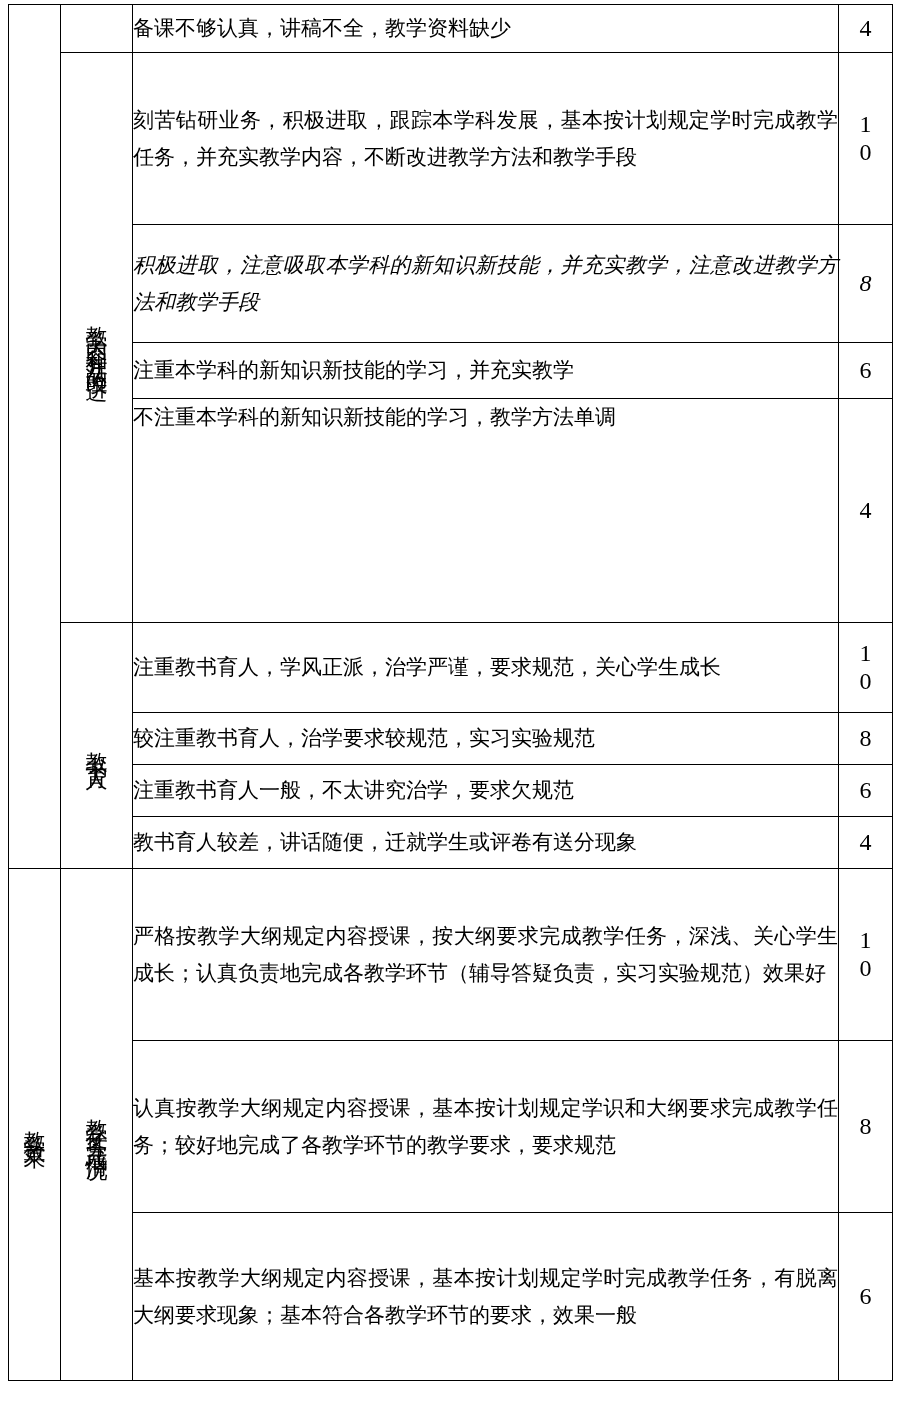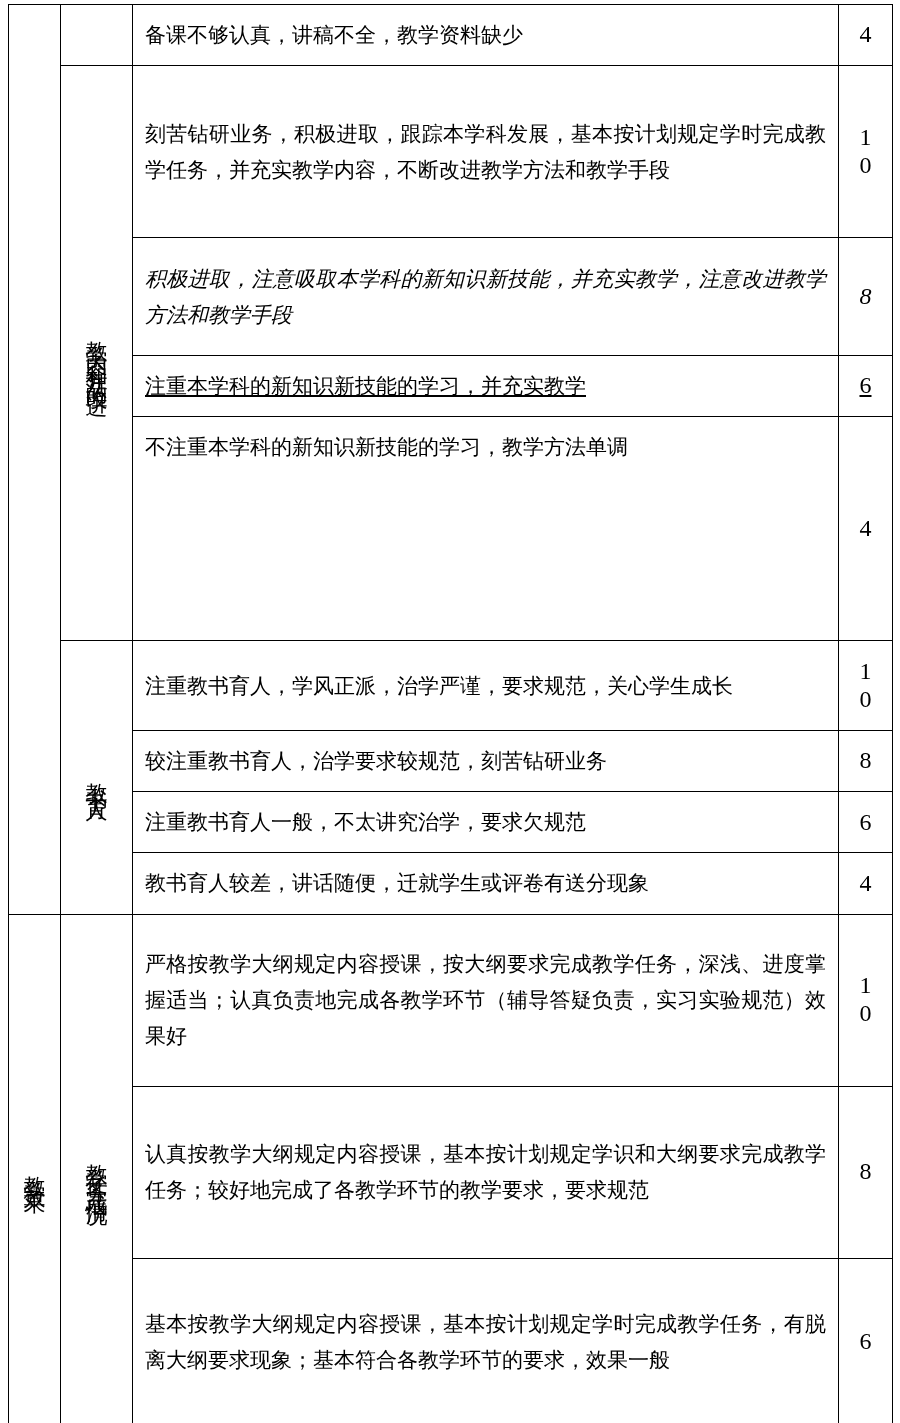--- a/index.html
+++ b/index.html
@@ -21,21 +21,21 @@
     padding: 4px 8px 4px 8px;
   }
   table.eval {
     border-collapse: collapse;
     width: 884px;
     table-layout: fixed;
     border: 1.5px solid #000;
   }
   table.eval td {
     border: 1.2px solid #000;
-    padding: 12px;
+    padding: 0;
     vertical-align: middle;
   }
   
   col.c-cat   { width: 52px; }
   col.c-sub   { width: 72px; }
   col.c-desc  { width: 706px; }
   col.c-score { width: 54px; }
 
   .vert {
     writing-mode: vertical-rl;
@@ -106,21 +106,21 @@
         </td>
       </tr>
 
       <tr style="height:118px;font-style:italic;">
         <td class="desc">积极进取，注意吸取本学科的新知识新技能，并充实教学，注意改进教学方法和教学手段</td>
         <td class="score">
           <span class="d">8</span>
         </td>
       </tr>
 
-      <tr style="height:56px;text-decoration:underline;">
+      <tr style="height:56px;">
         <td class="desc">注重本学科的新知识新技能的学习，并充实教学</td>
         <td class="score">
           <span class="d">6</span>
         </td>
       </tr>
 
       <tr style="height:224px;">
         <td class="desc" style="vertical-align:top;margin-left:35px;">不注重本学科的新知识新技能的学习，教学方法单调</td>
         <td class="score">
           <span class="d">4</span>
@@ -134,21 +134,21 @@
           </div>
         </td>
         <td class="desc">注重教书育人，学风正派，治学严谨，要求规范，关心学生成长</td>
         <td class="score">
           <span class="d">1</span>
           <span class="d">0</span>
         </td>
       </tr>
 
       <tr style="height:52px;">
-        <td class="desc">较注重教书育人，治学要求较规范，刻苦钻研业务</td>
+        <td class="desc">较注重教书育人，治学要求较规范，实习实验规范</td>
         <td class="score">
           <span class="d">8</span>
         </td>
       </tr>
 
       <tr style="height:52px;">
         <td class="desc">注重教书育人一般，不太讲究治学，要求欠规范</td>
         <td class="score">
           <span class="d">6</span>
         </td>
@@ -165,21 +165,21 @@
         <td rowspan="3">
           <div class="vert-wrap">
             <div class="vert">教学效果</div>
           </div>
         </td>
         <td rowspan="3">
           <div class="vert-wrap">
             <div class="vert">教学任务完成情况</div>
           </div>
         </td>
-        <td class="desc">严格按教学大纲规定内容授课，按大纲要求完成教学任务，深浅、进度掌握适当；认真负责地完成各教学环节（辅导答疑负责，实习实验规范）效果好</td>
+        <td class="desc">严格按教学大纲规定内容授课，按大纲要求完成教学任务，深浅、关心学生成长；认真负责地完成各教学环节（辅导答疑负责，实习实验规范）效果好</td>
         <td class="score">
           <span class="d">1</span>
           <span class="d">0</span>
         </td>
       </tr>
 
       <tr style="height:172px;">
         <td class="desc">认真按教学大纲规定内容授课，基本按计划规定学识和大纲要求完成教学任务；较好地完成了各教学环节的教学要求，要求规范</td>
         <td class="score">
           <span class="d">8</span>

